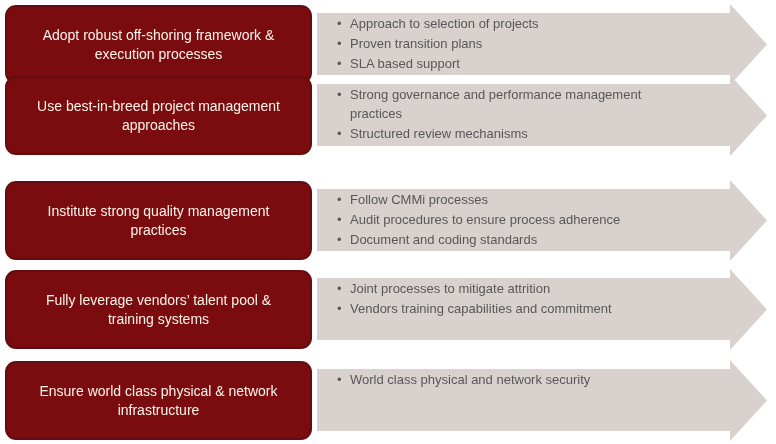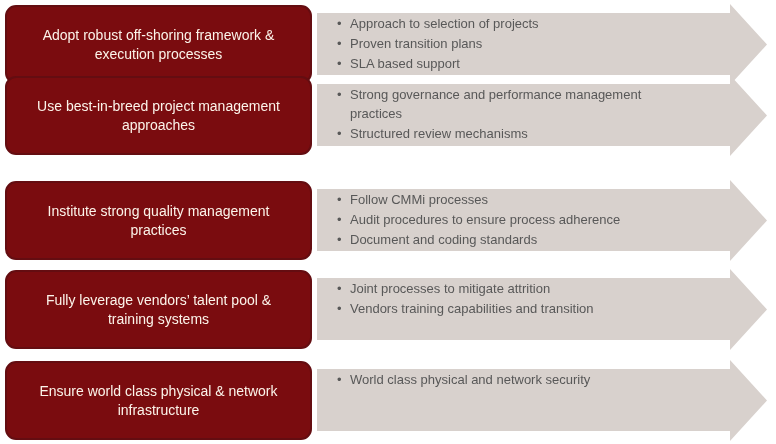--- a/index.html
+++ b/index.html
@@ -153,21 +153,21 @@
       <div class="box">
         <span class="box-title">Fully leverage vendors’ talent pool &amp; training systems</span>
       </div>
       <div class="arrow">
         <svg viewBox="0 0 451 83" preserveAspectRatio="none">
           <polygon class="arrow-polygon" points="0,10 413,10 413,1 450,41.5 413,82 413,72 0,72"></polygon>
         </svg>
         <div class="arrow-text">
           <ul class="bullets">
             <li>Joint processes to mitigate attrition</li>
-            <li>Vendors training capabilities and transition</li>
+            <li>Vendors training capabilities and commitment</li>
           </ul>
         </div>
       </div>
     </div>
 
     <div class="row" style="top: 361px;">
       <div class="box">
         <span class="box-title">Ensure world class physical &amp; network infrastructure</span>
       </div>
       <div class="arrow">

